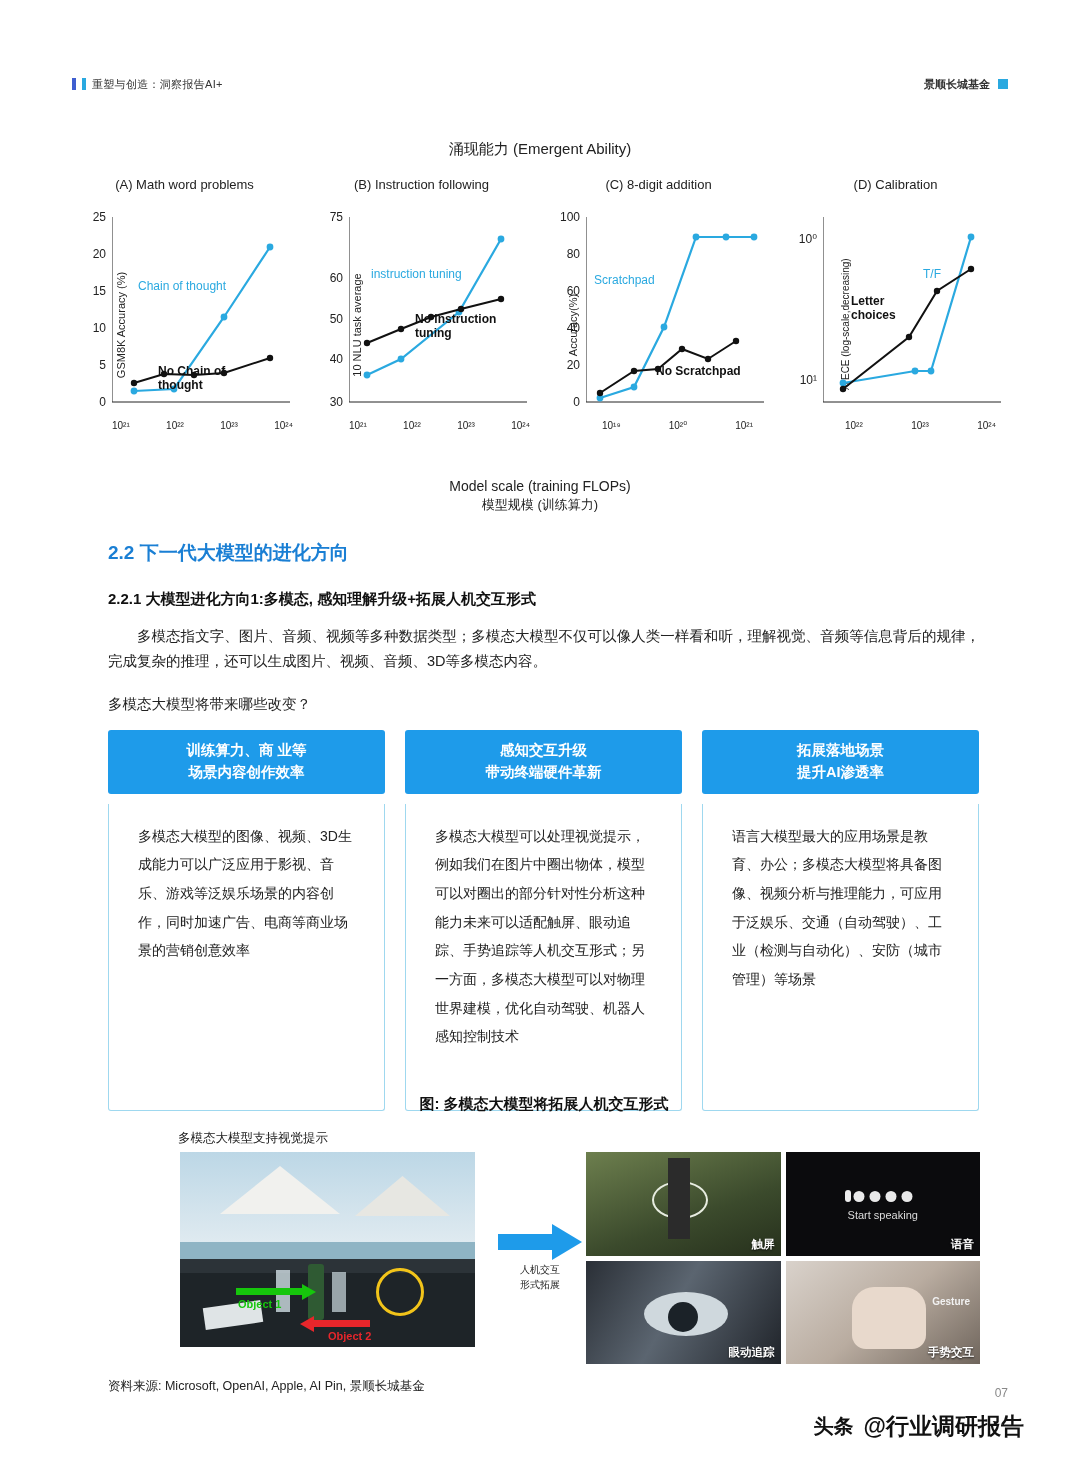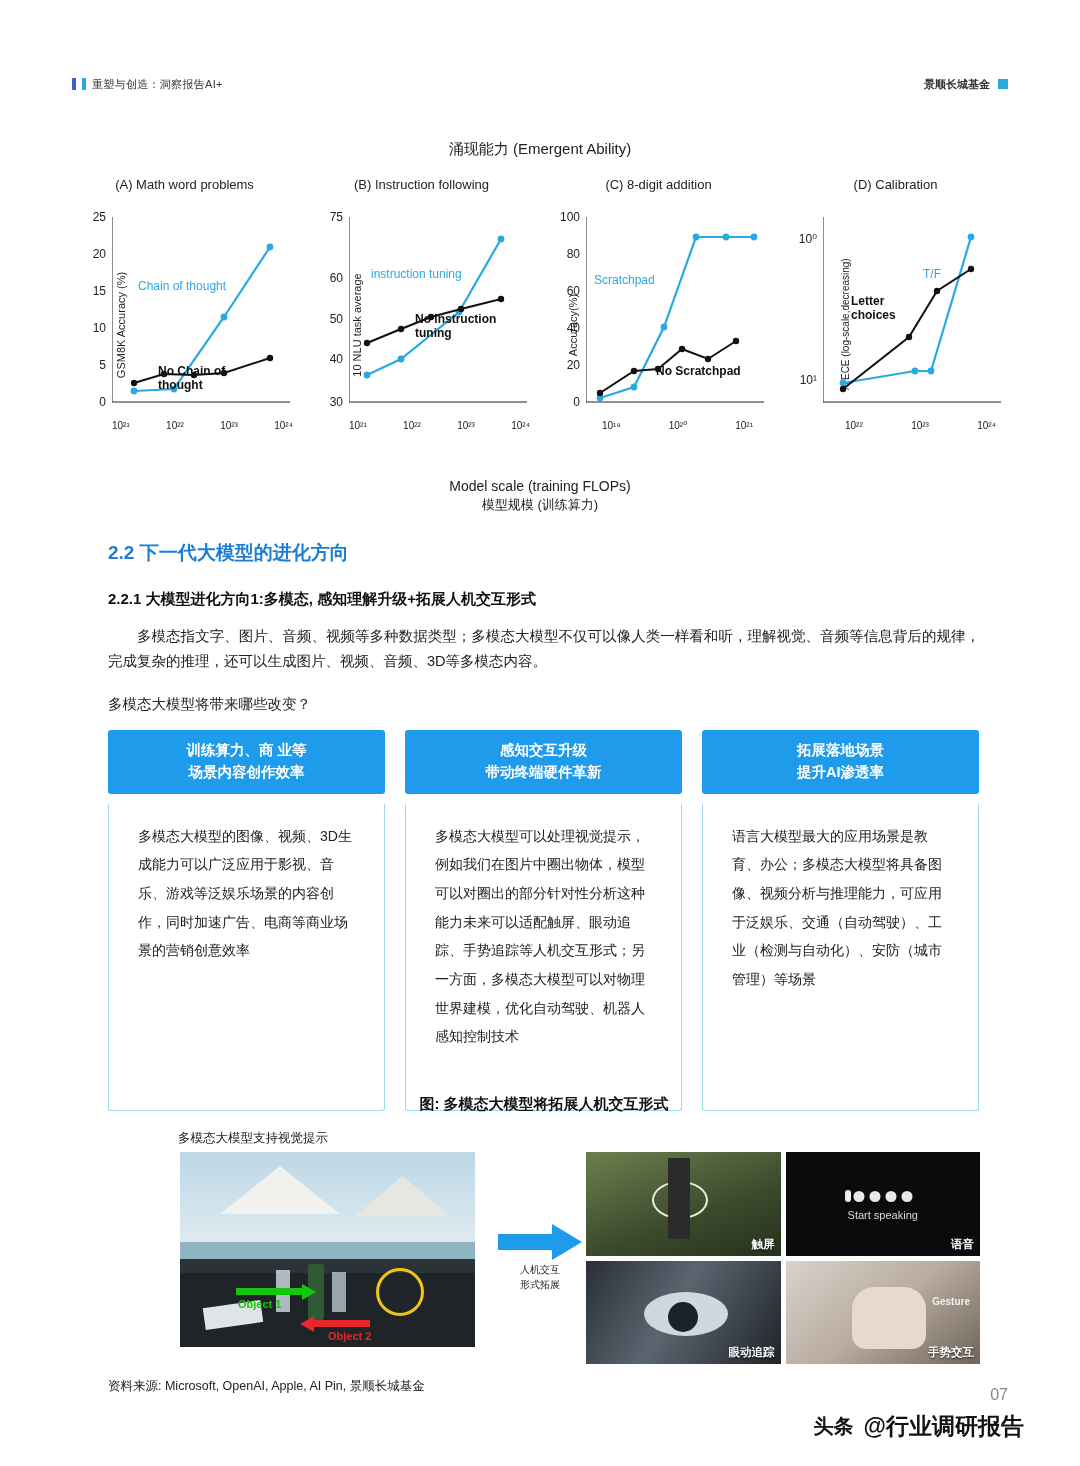--- a/index.html
+++ b/index.html
@@ -157,21 +157,21 @@
   .c2 .txt{position:absolute;left:0;right:0;top:55%;text-align:center;color:#dcdcdc;font-size:11px;}
   .c3{background:linear-gradient(120deg,#2a2f36,#5b6570 45%,#20242a);padding-left:44px;}
   .c3 .eye{position:absolute;left:30%;top:30%;width:84px;height:44px;background:#cfd8dd;border-radius:50%;}
   .c3 .pupil{position:absolute;left:42%;top:40%;width:30px;height:30px;background:#1b2228;border-radius:50%;}
   .c4{background:linear-gradient(140deg,#d9d2cb,#b9aca0 50%,#6f655c);}
   .c4 .hand{position:absolute;left:34%;top:26%;width:74px;height:62px;background:#e8d9cc;border-radius:22px 22px 14px 14px;}
   .c4 .gest{position:absolute;right:10px;top:34%;color:#f2f2f2;font-size:10px;font-weight:bold;}
   .source{
     position:absolute;left:108px;top:1378px;font-size:12.5px;color:#222;
   }
-  .pageno{position:absolute;right:72px;top:1386px;font-size:16px;color:#888;}
+  .pageno{position:absolute;right:72px;top:1386px;font-size:12px;color:#888;}
 
   
   .wm{
     position:absolute;right:56px;bottom:24px;display:flex;align-items:center;gap:10px;
   }
   .wm-left{font-size:20px;font-weight:bold;color:#111;}
   .wm-right{font-size:23px;font-weight:bold;color:#111;}
 </style>
 </head>
 <body>

